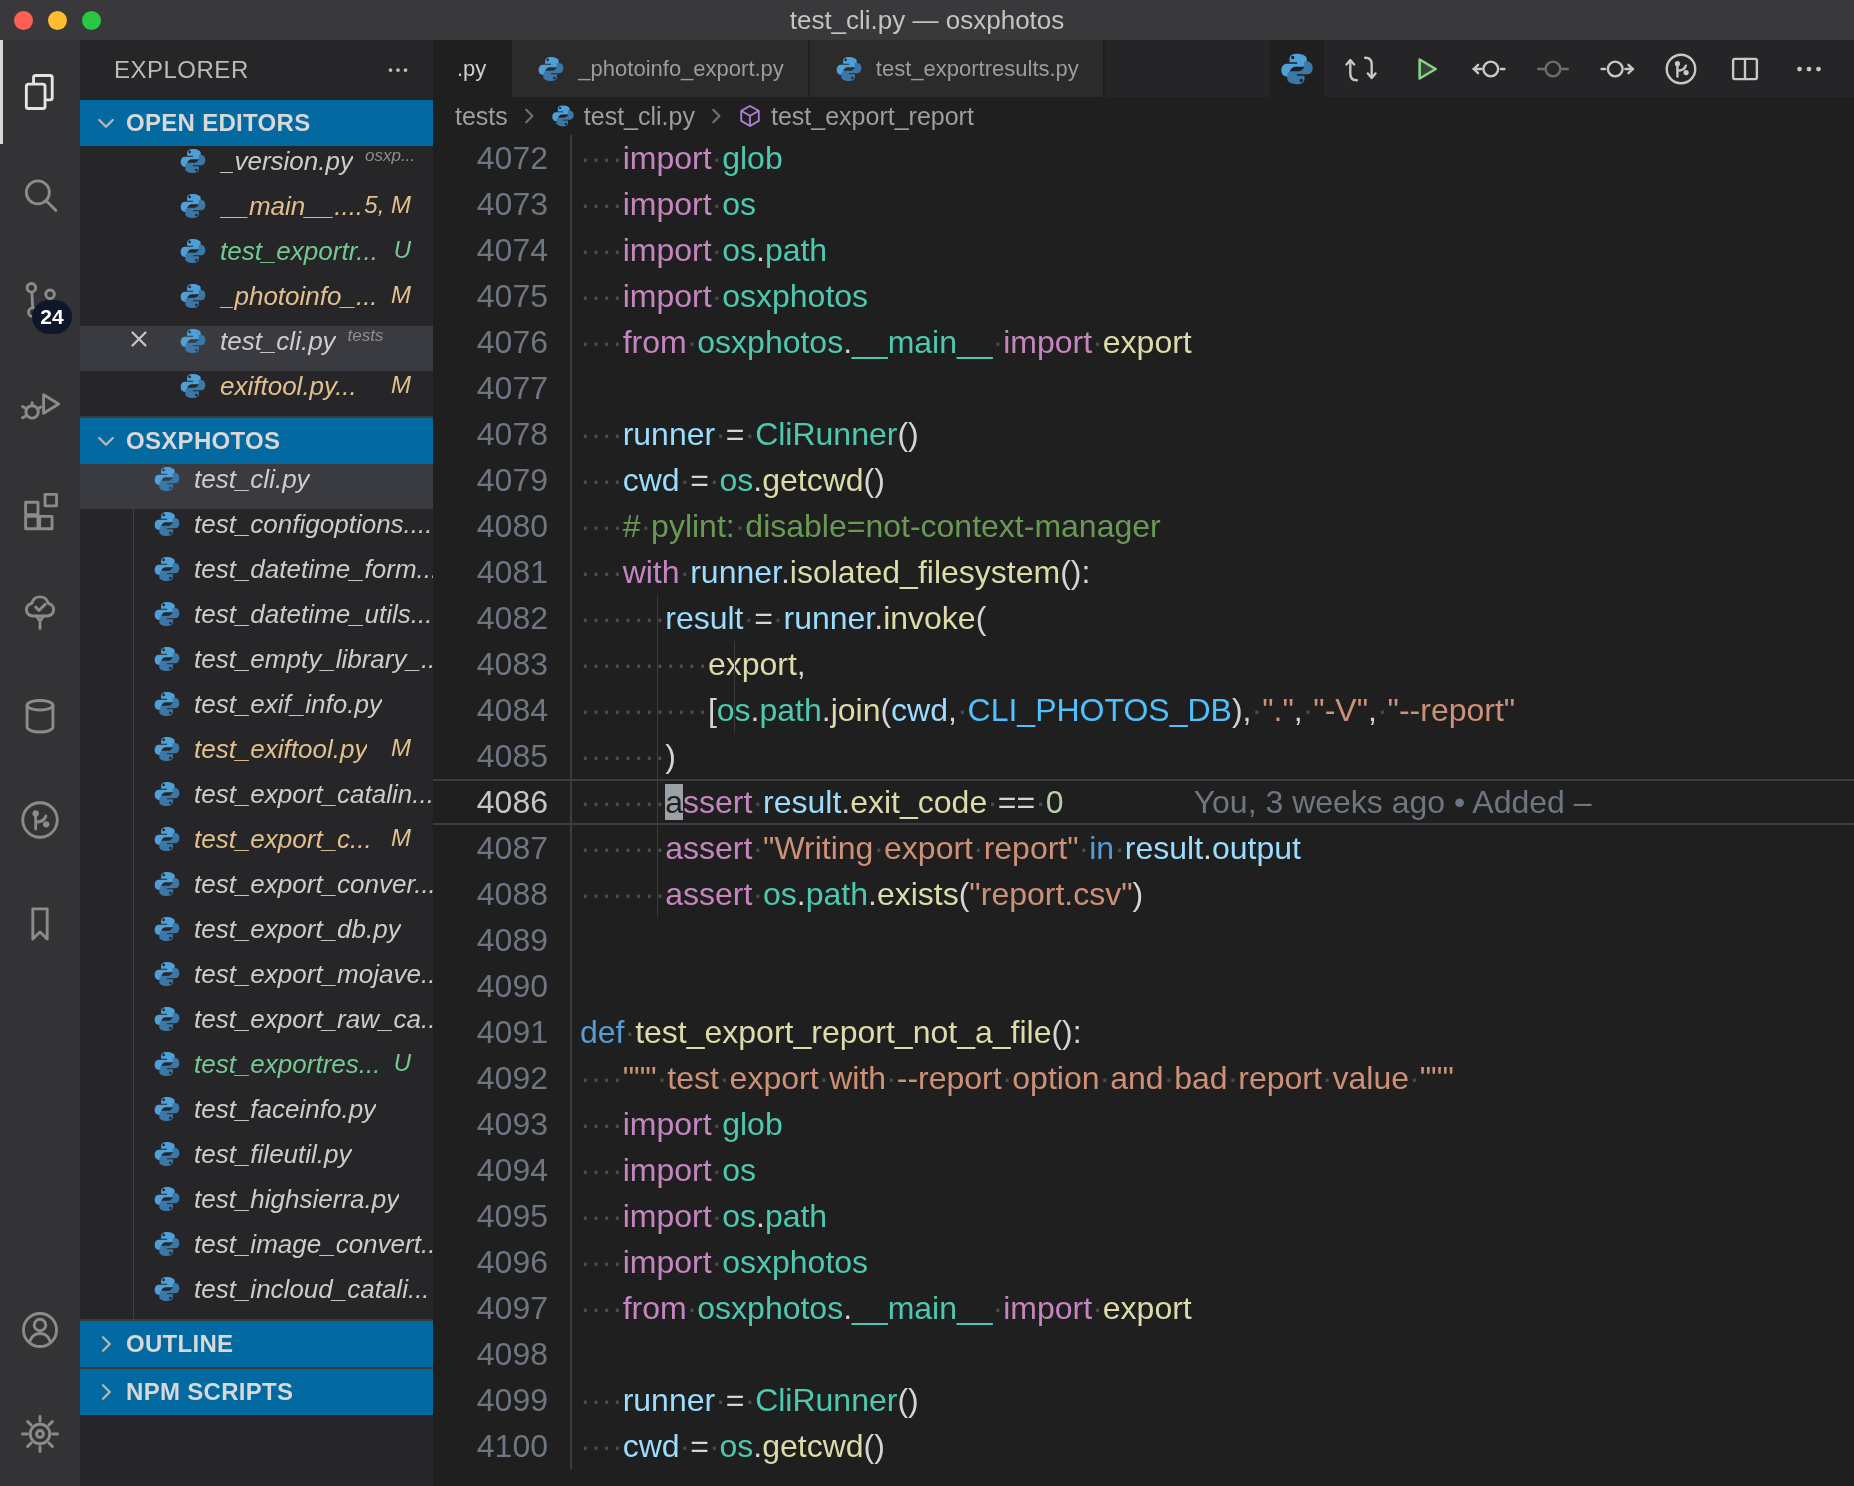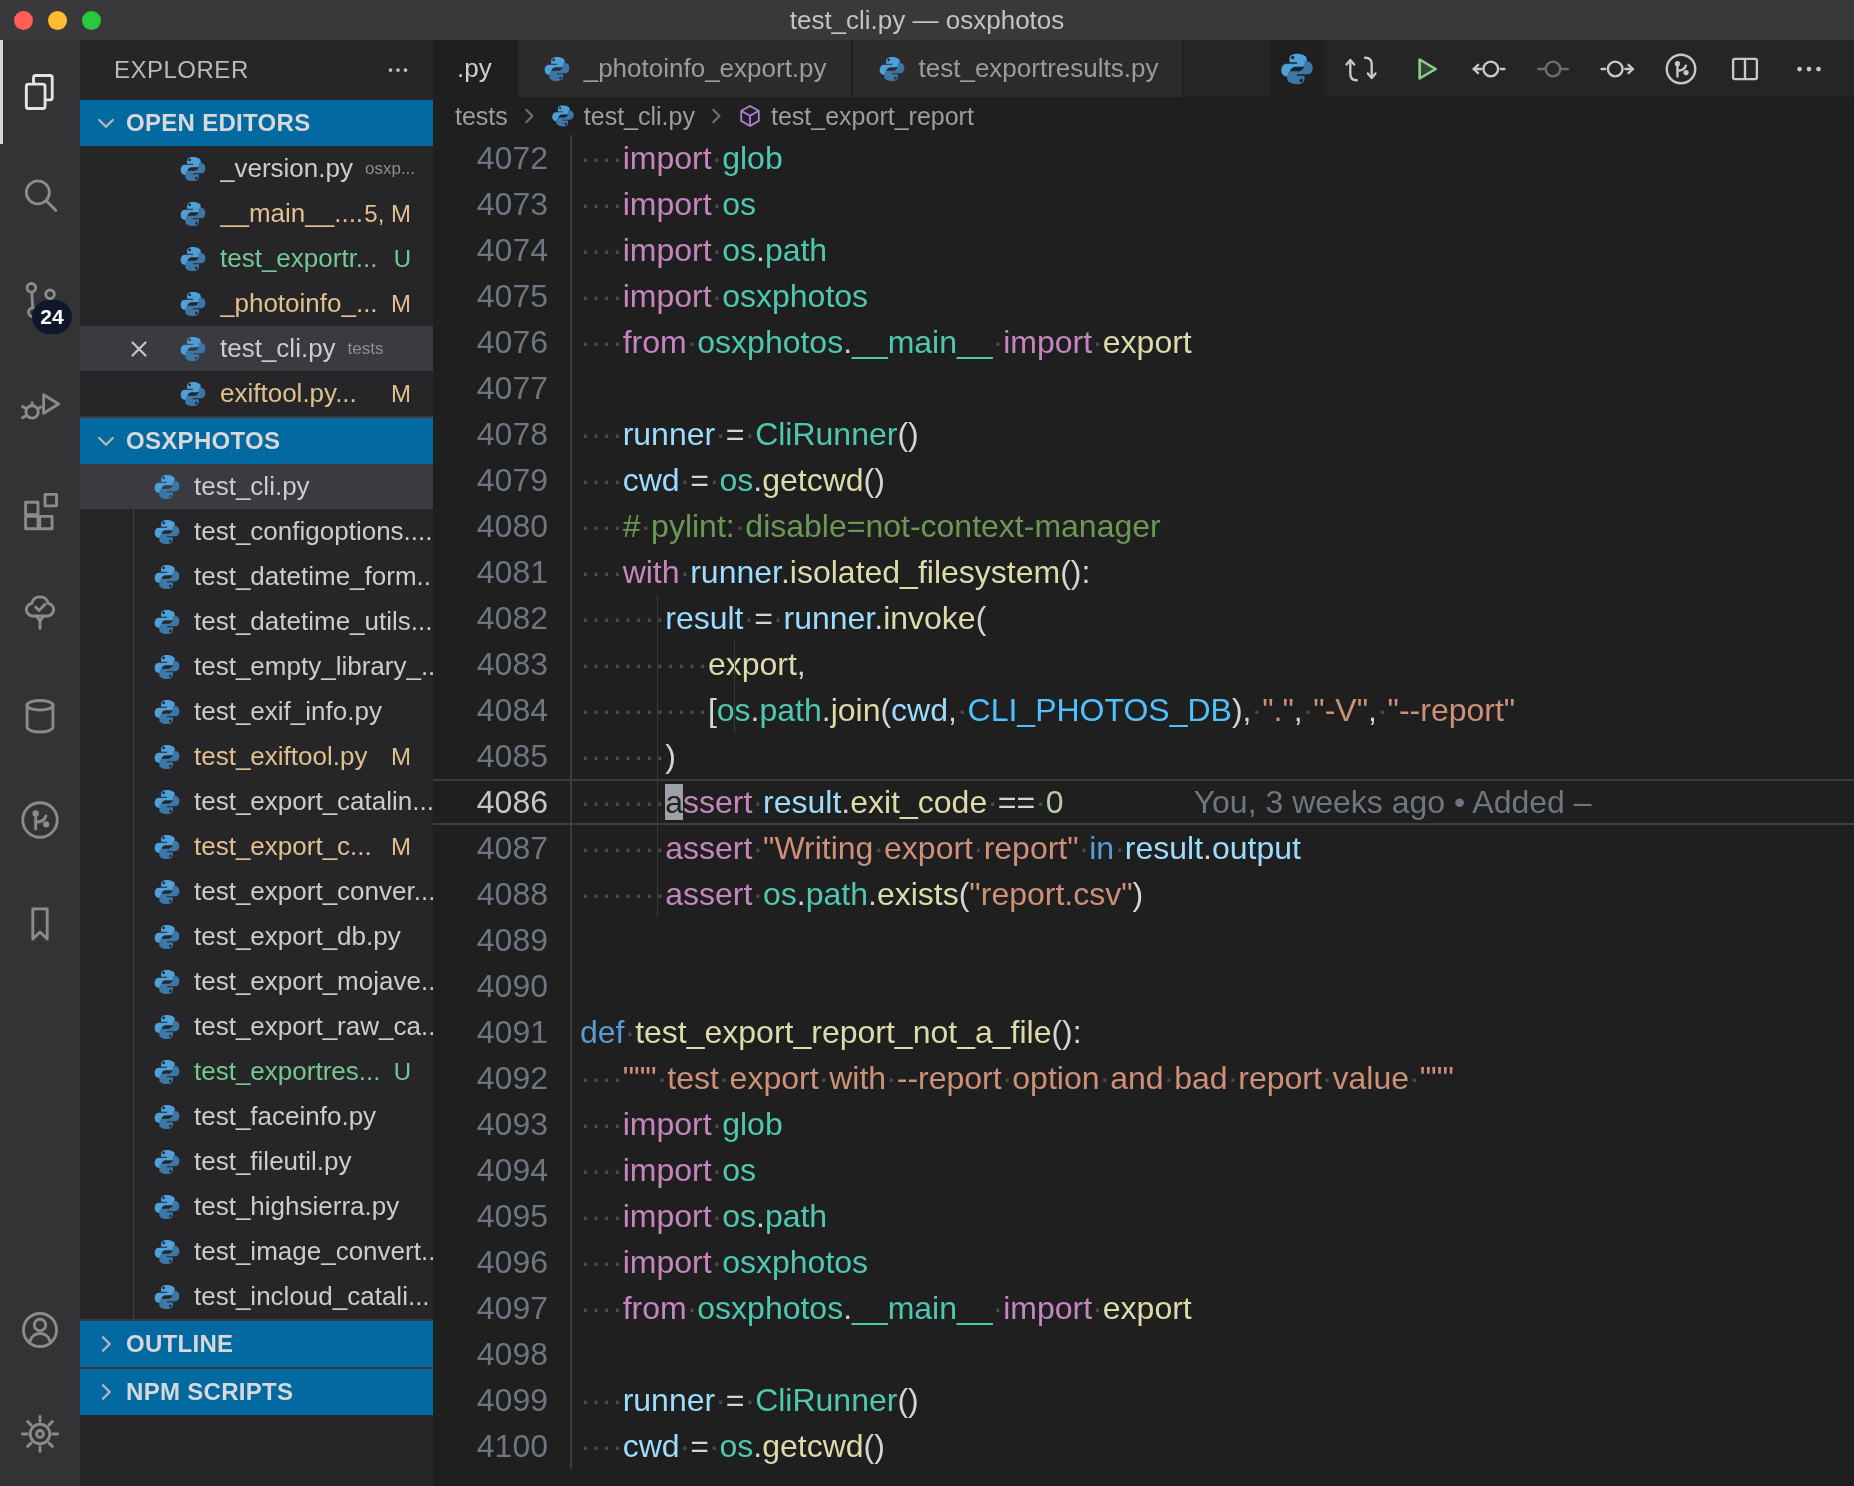--- a/index.html
+++ b/index.html
@@ -27,40 +27,40 @@
 
   
   #sidebar{position:absolute;left:80px;top:40px;width:353px;height:1446px;background:#262629;overflow:hidden;}
   #sidebar-header{height:60px;display:flex;align-items:center;padding:0 20px 0 34px;}
   #sidebar-title{color:#bbbbbb;font-size:24px;letter-spacing:.5px;}
   #sidebar-more{margin-left:auto;color:#c0c0c0;cursor:pointer;}
   .sec-header{height:46px;display:flex;align-items:center;padding-left:14px;color:#d8d8d8;
               font-size:24px;font-weight:bold;letter-spacing:.3px;cursor:pointer;background:#0369a1;}
   .sec-header .chev{color:#b5b5b5;margin-right:8px;display:flex;}
   .sec-header.bordered{border-top:2px solid #3a3a3d;}
-  .row{height:45px;display:flex;align-items:center;position:relative;font-size:26px;color:#cccccc;
-       cursor:pointer;white-space:nowrap;}
+  .row{height:45px;display:flex;position:relative;font-size:26px;color:#cccccc;
+       cursor:pointer;white-space:nowrap;font-style:italic;}
   .row.selected{background:#3a3a41;}
   .row .pyicon{width:30px;height:30px;margin-right:12px;flex:0 0 auto;}
   .row .lbl{overflow:hidden;text-overflow:clip;}
   .row .desc{color:#8f8f8f;font-size:17px;margin-left:12px;}
   .row .badge{position:absolute;right:22px;font-size:24px;}
   .row.state-modified .lbl,.row.state-modified .badge{color:#e2c08d;}
   .row.state-untracked .lbl,.row.state-untracked .badge{color:#73c991;}
   .row .closex{position:absolute;left:46px;color:#c5c5c5;display:flex;}
   #open-editors-list .row{padding-left:98px;}
   #project-list{position:relative;}
   #project-list .row{padding-left:72px;}
   #tree-guide{position:absolute;left:53px;top:0;bottom:0;width:1px;background:#404043;}
 
   
   #editor{position:absolute;left:433px;top:40px;width:1421px;height:1446px;background:#1f1f1f;overflow:hidden;}
   #tabbar{height:57px;background:#252527;display:flex;align-items:stretch;}
   .tab{display:flex;align-items:center;padding:0 24px;background:#2b2b2c;border-right:2px solid #1f1f1f;
-       color:#9c9c9c;font-size:26px;cursor:pointer;white-space:nowrap;}
+       color:#9c9c9c;font-size:22px;cursor:pointer;white-space:nowrap;}
   .tab .pyicon{width:30px;height:30px;margin-right:12px;}
   .tab.active{background:#1f1f1f;color:#cfcfcf;}
   #tab-actions{margin-left:auto;display:flex;align-items:center;padding-right:18px;gap:10px;}
   .tool-btn{width:54px;height:57px;display:flex;align-items:center;justify-content:center;
             color:#c8c8c8;cursor:pointer;}
   .tool-btn.tile{background:#1f1f1f;}
   .tool-btn.dim{color:#6d6d6d;}
   #breadcrumbs{height:38px;display:flex;align-items:center;padding-left:22px;background:#1f1f1f;
                color:#9d9d9d;font-size:25px;}
   .crumb{display:flex;align-items:center;cursor:pointer;}

